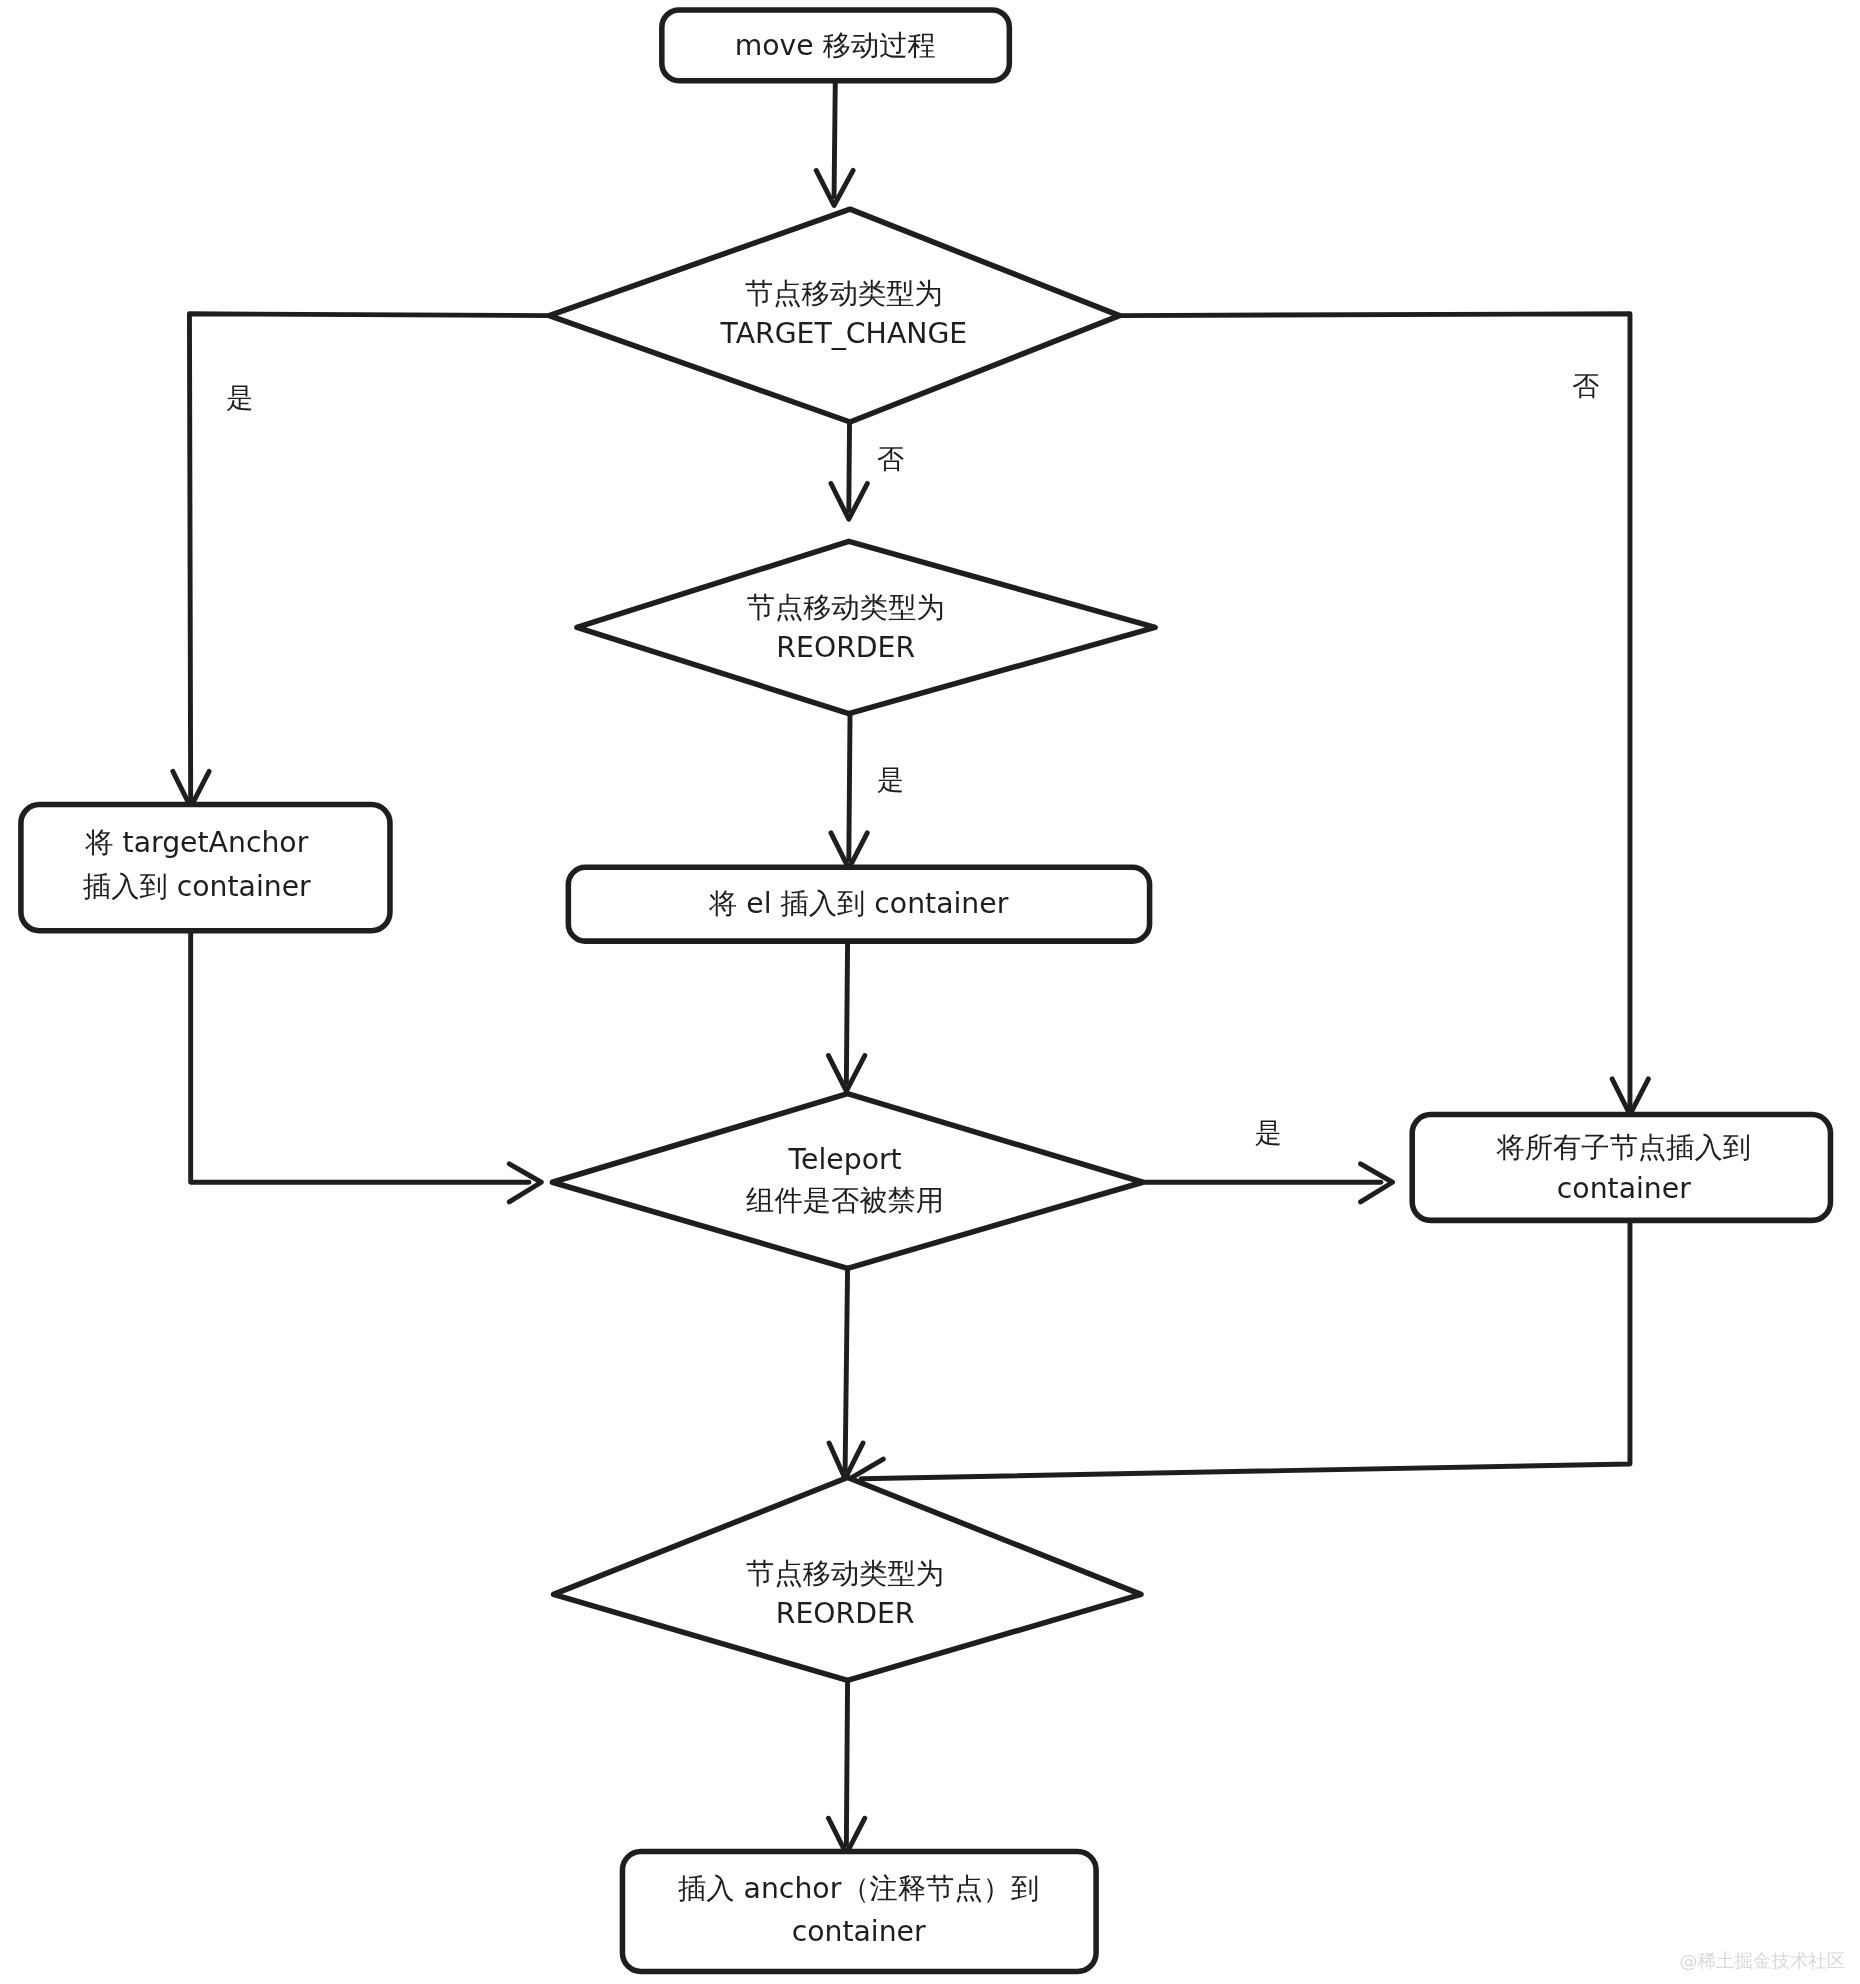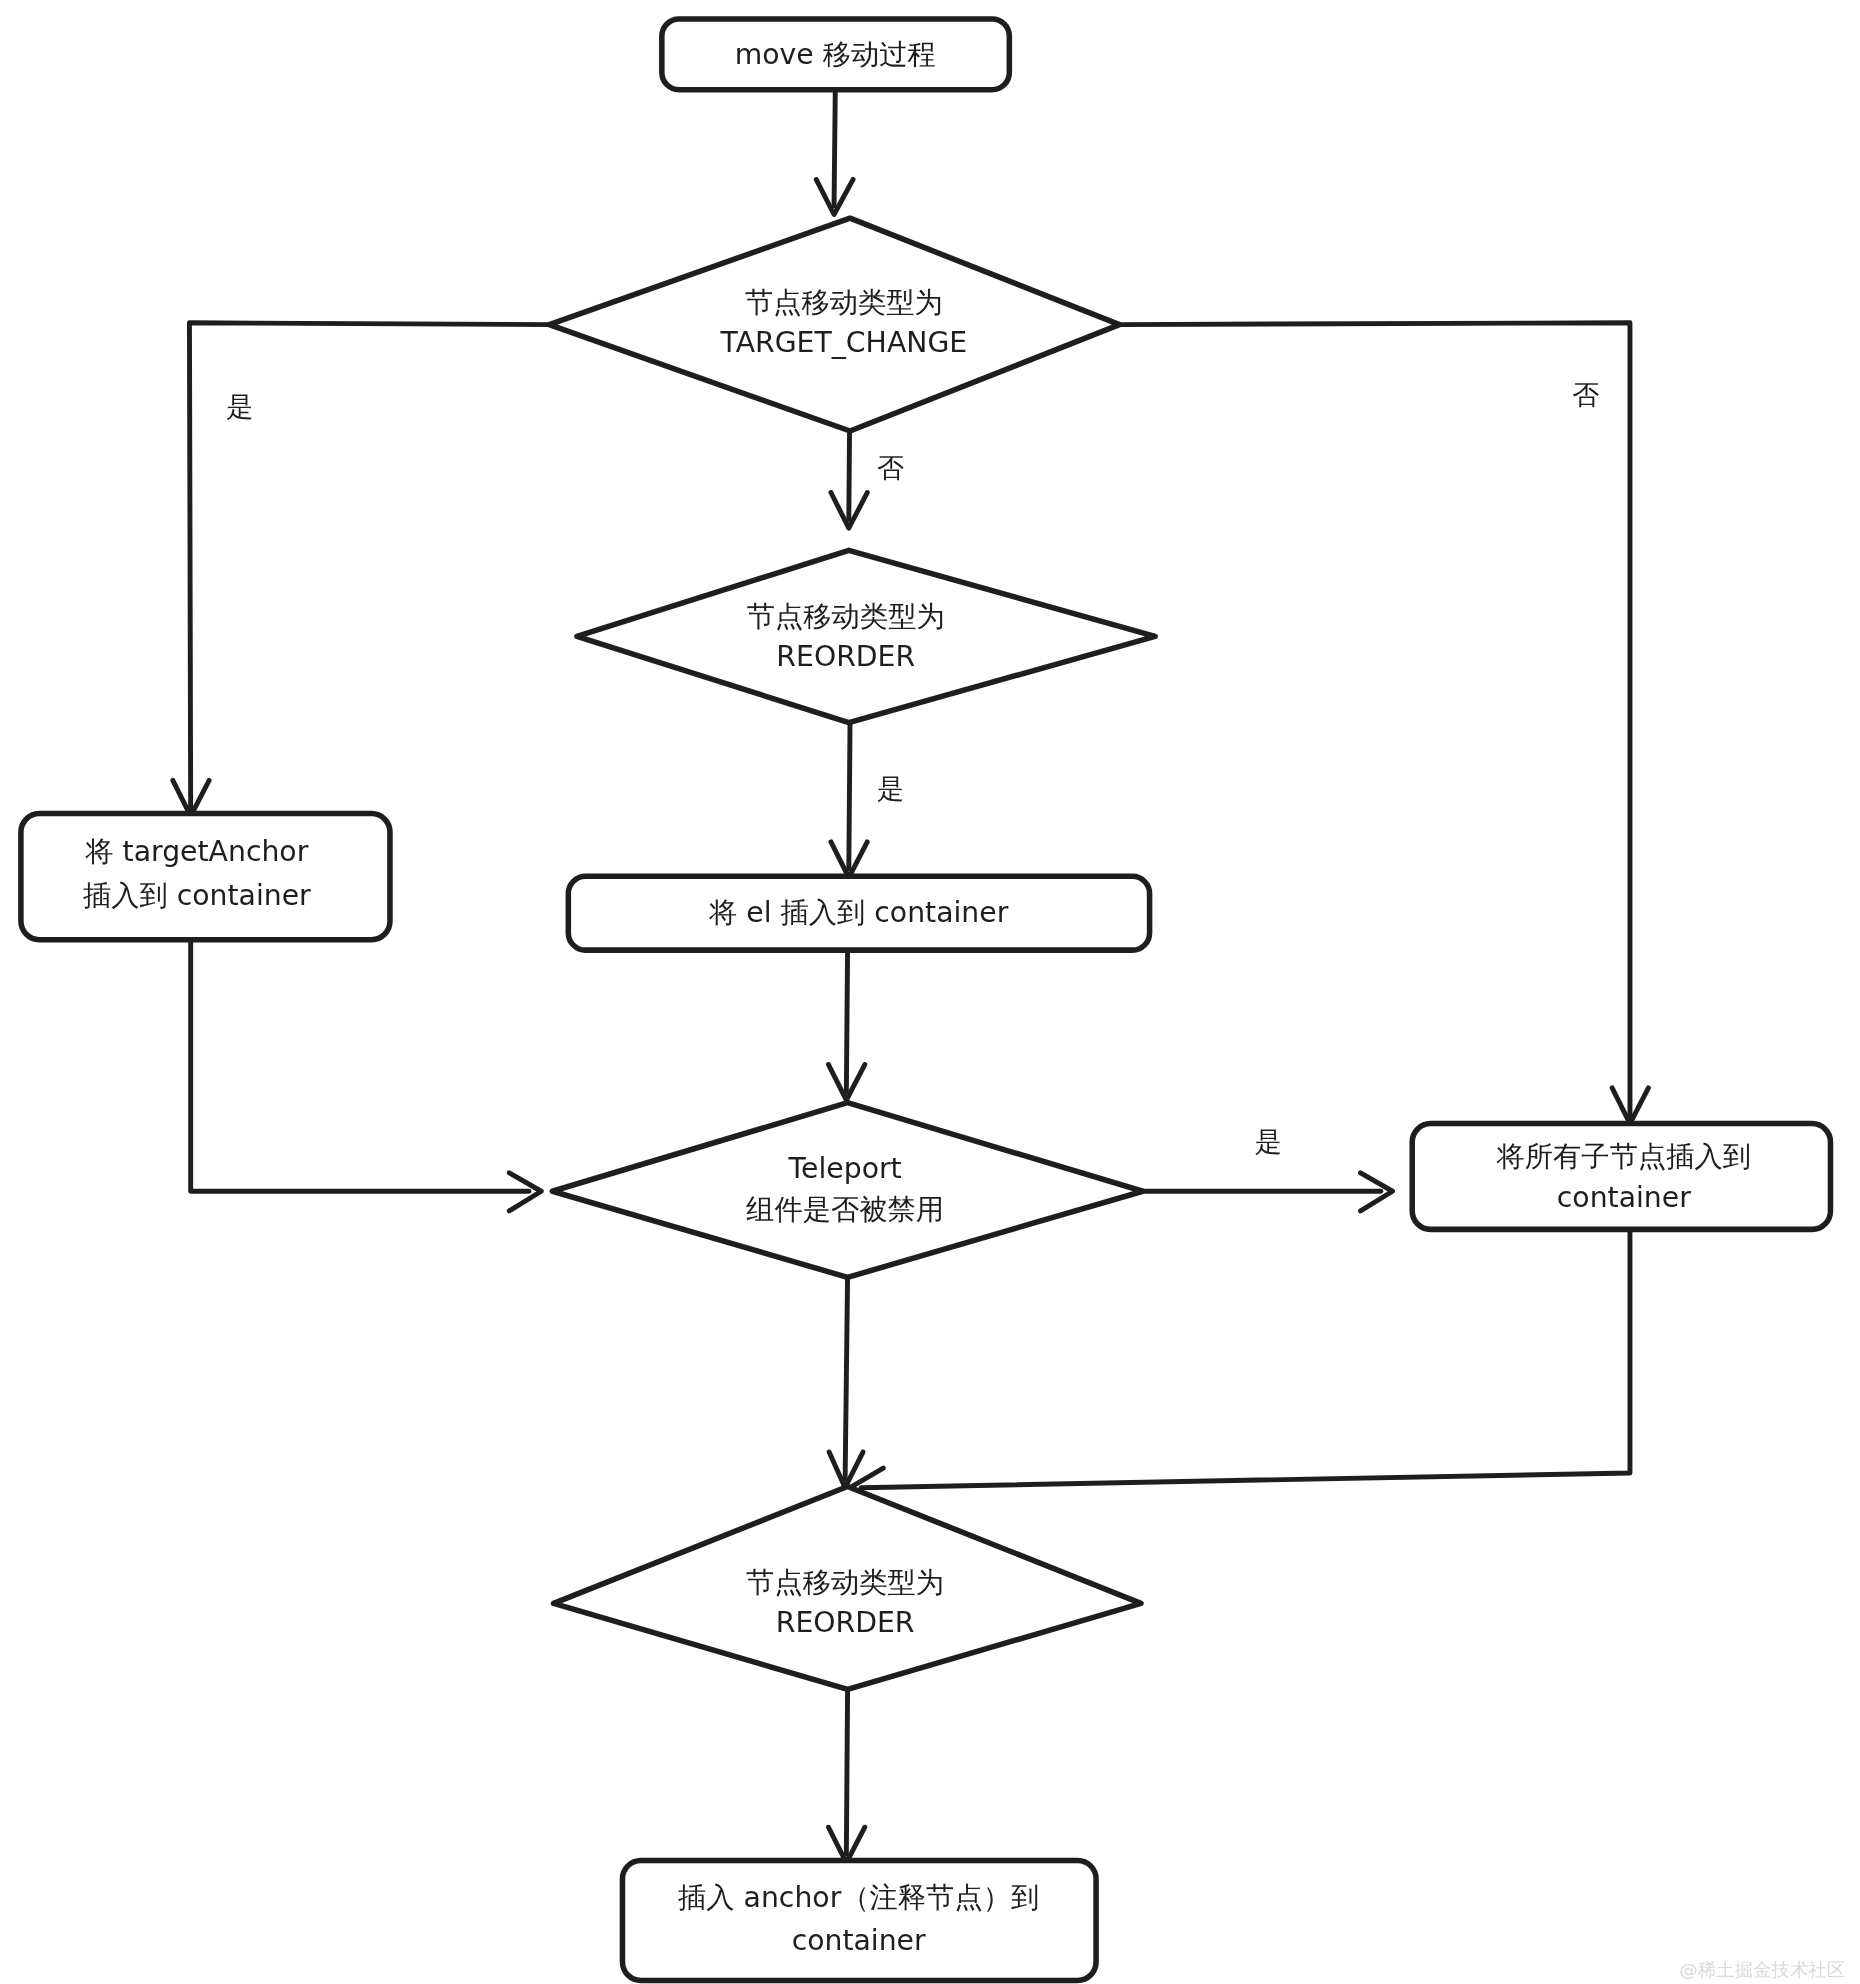--- a/index.html
+++ b/index.html
@@ -9,21 +9,21 @@
   }
   body {
     width: 1860px;
     height: 1985px;
     position: relative;
     font-family: "DejaVu Sans", sans-serif;
     overflow: hidden;
   }
   #flow-root {
     position: absolute;
-    top: 9px; left: 0;
+    top: 0; left: 0;
     width: 1860px;
     height: 1722px;
   }
   svg.flow-canvas {
     display: block;
     width: 1860px;
     height: 1985px;
   }
   .node-shape {
     fill: #ffffff;

